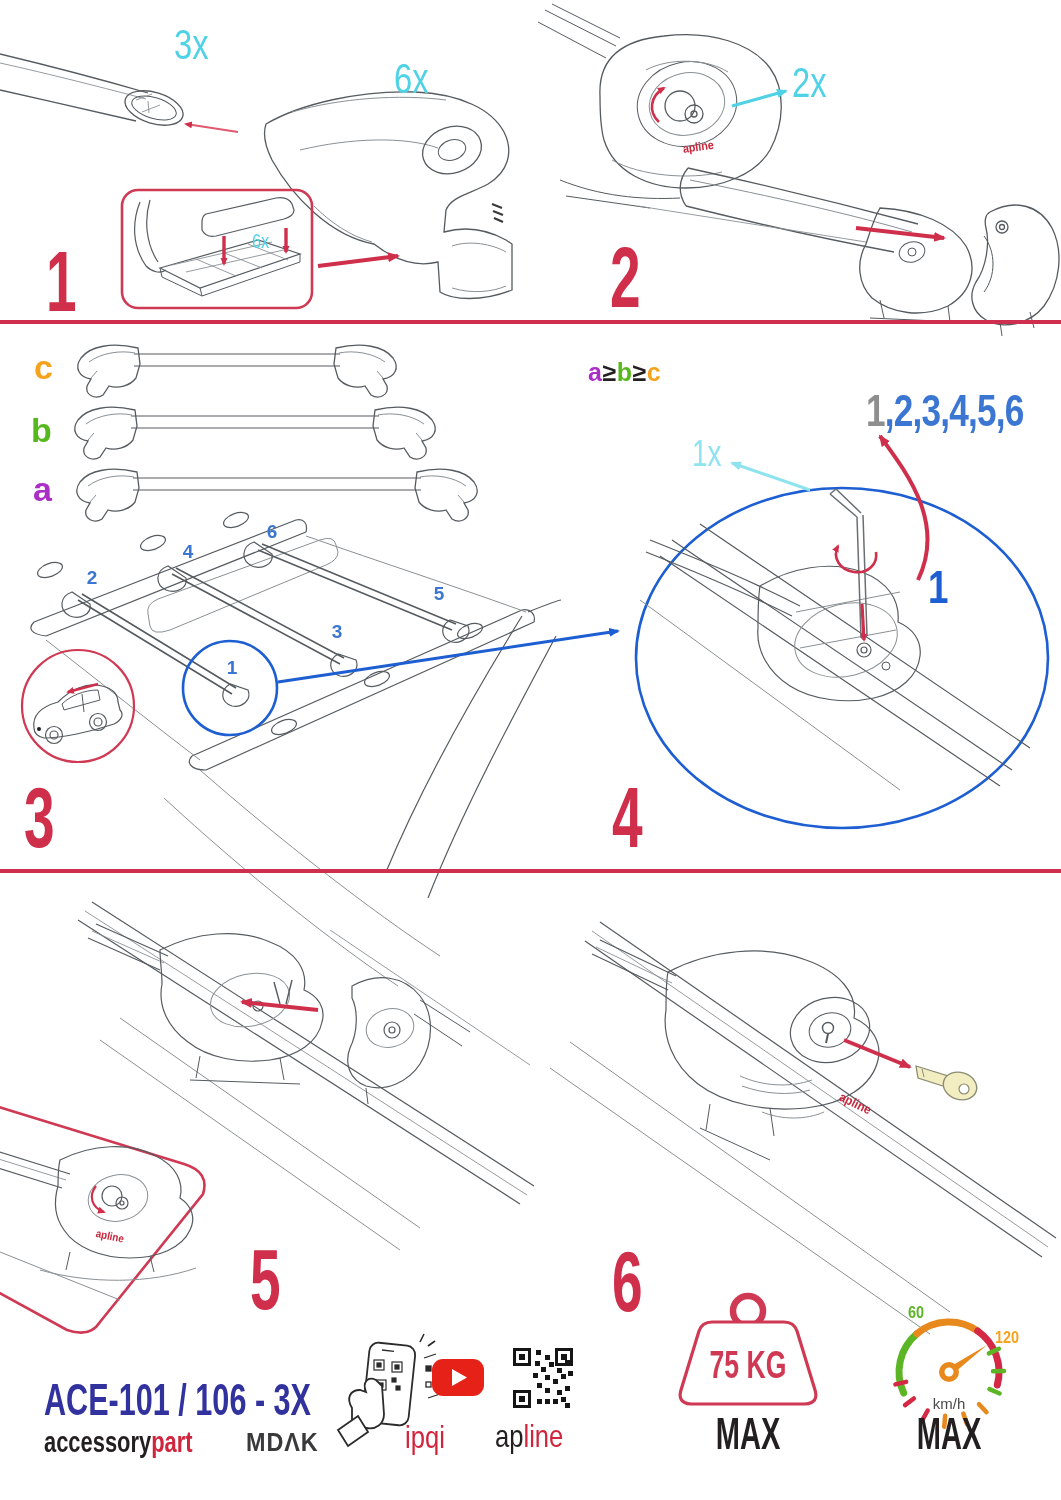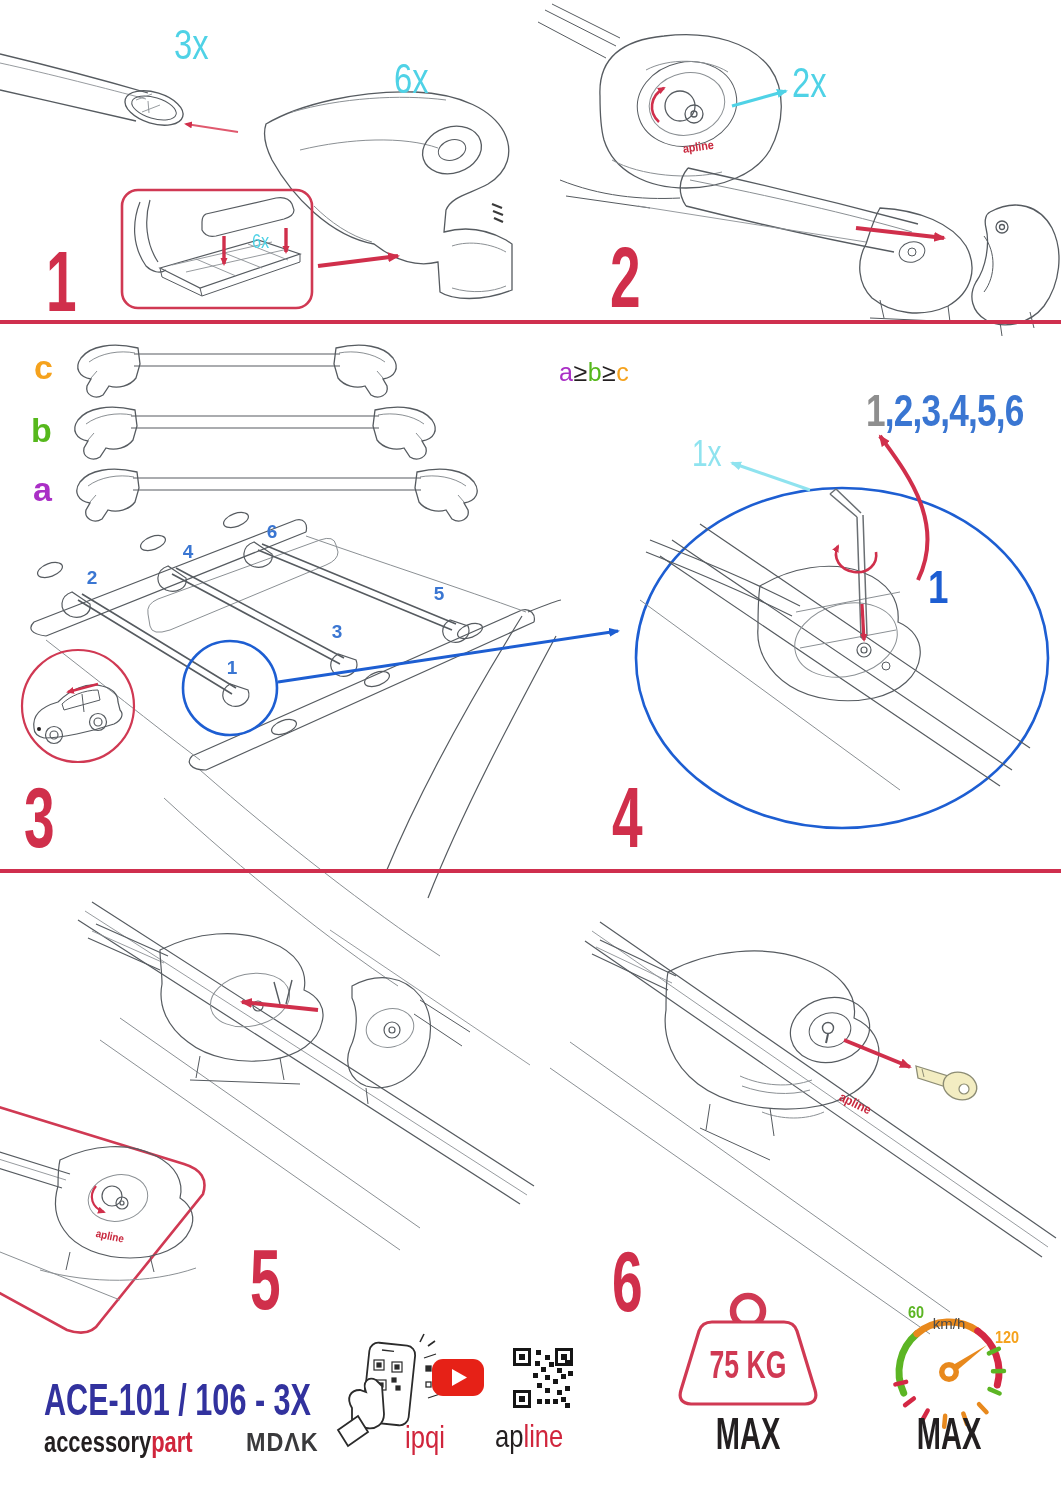--- a/index.html
+++ b/index.html
@@ -359,21 +359,21 @@
 
 <span class="lbl carnum" style="left:92px;top:568px">2</span>
 <span class="lbl carnum" style="left:188px;top:542px">4</span>
 <span class="lbl carnum" style="left:272px;top:522px">6</span>
 <span class="lbl carnum" style="left:232px;top:658px">1</span>
 <span class="lbl carnum" style="left:337px;top:622px">3</span>
 <span class="lbl carnum" style="left:439px;top:584px">5</span>
 
 <span class="lbl stepnum" style="left:24px;top:774px">3</span>
 
-<span class="lbl" style="left:559px;top:360px;font-size:25px;font-weight:normal;letter-spacing:.5px">
+<span class="lbl" style="left:588px;top:360px;font-size:25px;font-weight:bold;letter-spacing:.5px">
   <span style="color:#aa2fc6">a</span><span style="color:#231f20">≥</span><span style="color:#56b81c">b</span><span style="color:#231f20">≥</span><span style="color:#f5a21d">c</span>
 </span>
 
 <span class="lbl" style="left:692px;top:436px;font-size:36px;color:#8fe3ef;transform:scaleX(.78);transform-origin:left top">1x</span>
 
 <span class="lbl" style="left:866px;top:389px;font-size:44px;font-weight:bold;letter-spacing:-1px;transform:scaleX(.8);transform-origin:left top">
   <span style="color:#8e8e8e">1</span><span style="color:#3a76d2">,2,3,4,5,6</span>
 </span>
 
 <span class="lbl" style="left:928px;top:564px;font-size:46px;font-weight:bold;color:#1d5ed2;transform:scaleX(.8);transform-origin:left top">1</span>
@@ -394,16 +394,16 @@
 <span class="lbl" style="left:405px;top:1421px;font-size:32px;color:#d0253c;transform:scaleX(.8);transform-origin:left top">ipqi</span>
 <span class="lbl" style="left:495px;top:1420px;font-size:32px;transform:scaleX(.8);transform-origin:left top">
   <span style="color:#231f20">ap</span><span style="color:#d0253c">line</span>
 </span>
 
 <span class="lbl" style="left:748px;top:1346px;font-size:38px;font-weight:bold;color:#d03953;transform:translateX(-50%) scaleX(.7);transform-origin:center top">75 KG</span>
 <span class="lbl" style="left:748px;top:1412px;font-size:44px;font-weight:bold;color:#231f20;transform:translateX(-50%) scaleX(.66);transform-origin:center top">MAX</span>
 
 <span class="lbl" style="left:916px;top:1304px;font-size:17px;font-weight:bold;color:#5cb524;transform:translateX(-50%) scaleX(.85)">60</span>
 <span class="lbl" style="left:1007px;top:1329px;font-size:17px;font-weight:bold;color:#f5a21d;transform:translateX(-50%) scaleX(.85)">120</span>
-<span class="lbl" style="left:949px;top:1316px;font-size:15px;color:#4a4a4a;transform:translateX(-50%)">km/h</span>
+<span class="lbl" style="left:949px;top:1396px;font-size:15px;color:#4a4a4a;transform:translateX(-50%)">km/h</span>
 <span class="lbl" style="left:949px;top:1412px;font-size:44px;font-weight:bold;color:#231f20;transform:translateX(-50%) scaleX(.66);transform-origin:center top">MAX</span>
 
 </div>
 
 </body></html>

